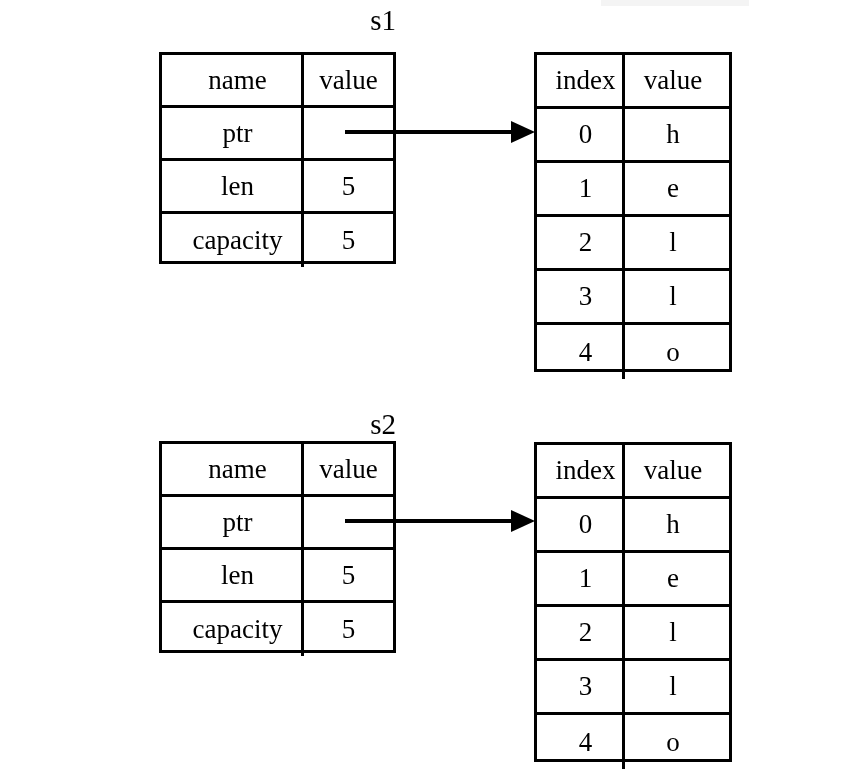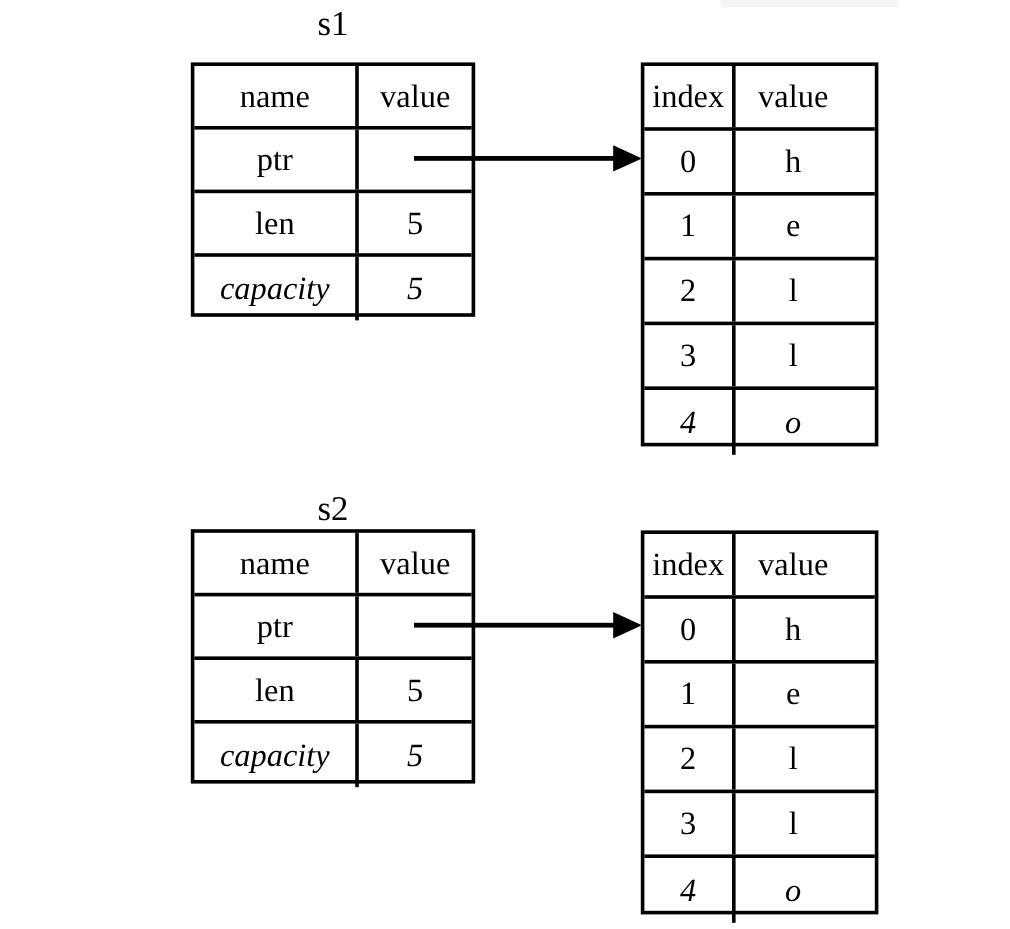--- a/index.html
+++ b/index.html
@@ -34,22 +34,23 @@
     position: absolute;
     border: 3px solid #000000;
     background: #ffffff;
     box-sizing: border-box;
     border-collapse: collapse;
   }
   .mem-row {
     display: flex;
     box-sizing: border-box;
     border-bottom: 3px solid #000000;
-  }
-  .mem-row:last-child { border-bottom: none; font-style: italic; }
+    padding-left: 12px;
+  }
+  .mem-row:last-child { border-bottom: none; }
 
   .cell {
     box-sizing: border-box;
     display: flex;
     align-items: center;
     justify-content: center;
     font-size: 27px;
     line-height: 1;
     white-space: nowrap;
     overflow: hidden;
@@ -68,21 +69,21 @@
   .heap-table { width: 198px; }
   .heap-table .mem-row { height: 54px; }
   .heap-table .left-col  { width: 76px; }
   .heap-table .right-col { width: 96px; }
 
   
   .group-title {
     position: absolute;
     font-size: 29px;
     line-height: 1;
-    text-align: center;
+    text-align: right;
     width: 237px;
   }
 
   
   .arrow {
     position: absolute;
     height: 24px;
   }
   .arrow .shaft {
     position: absolute;

